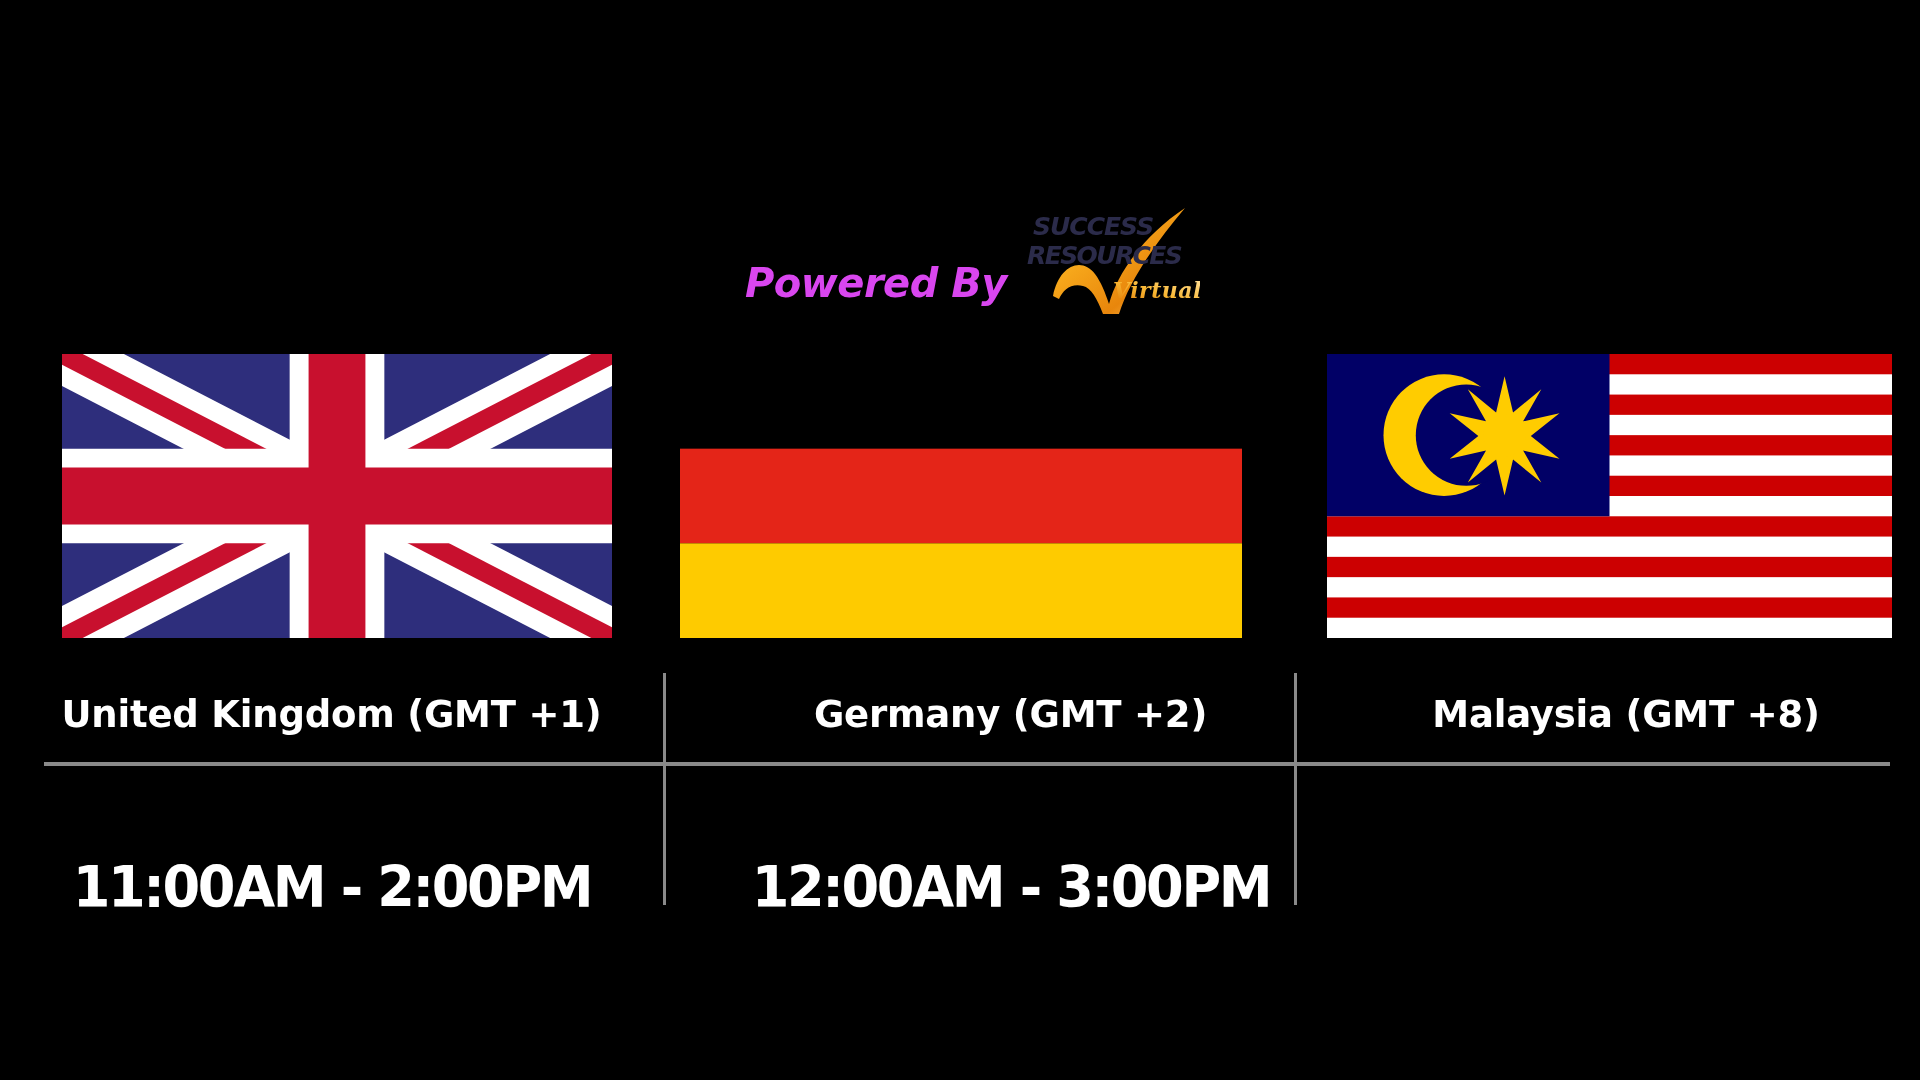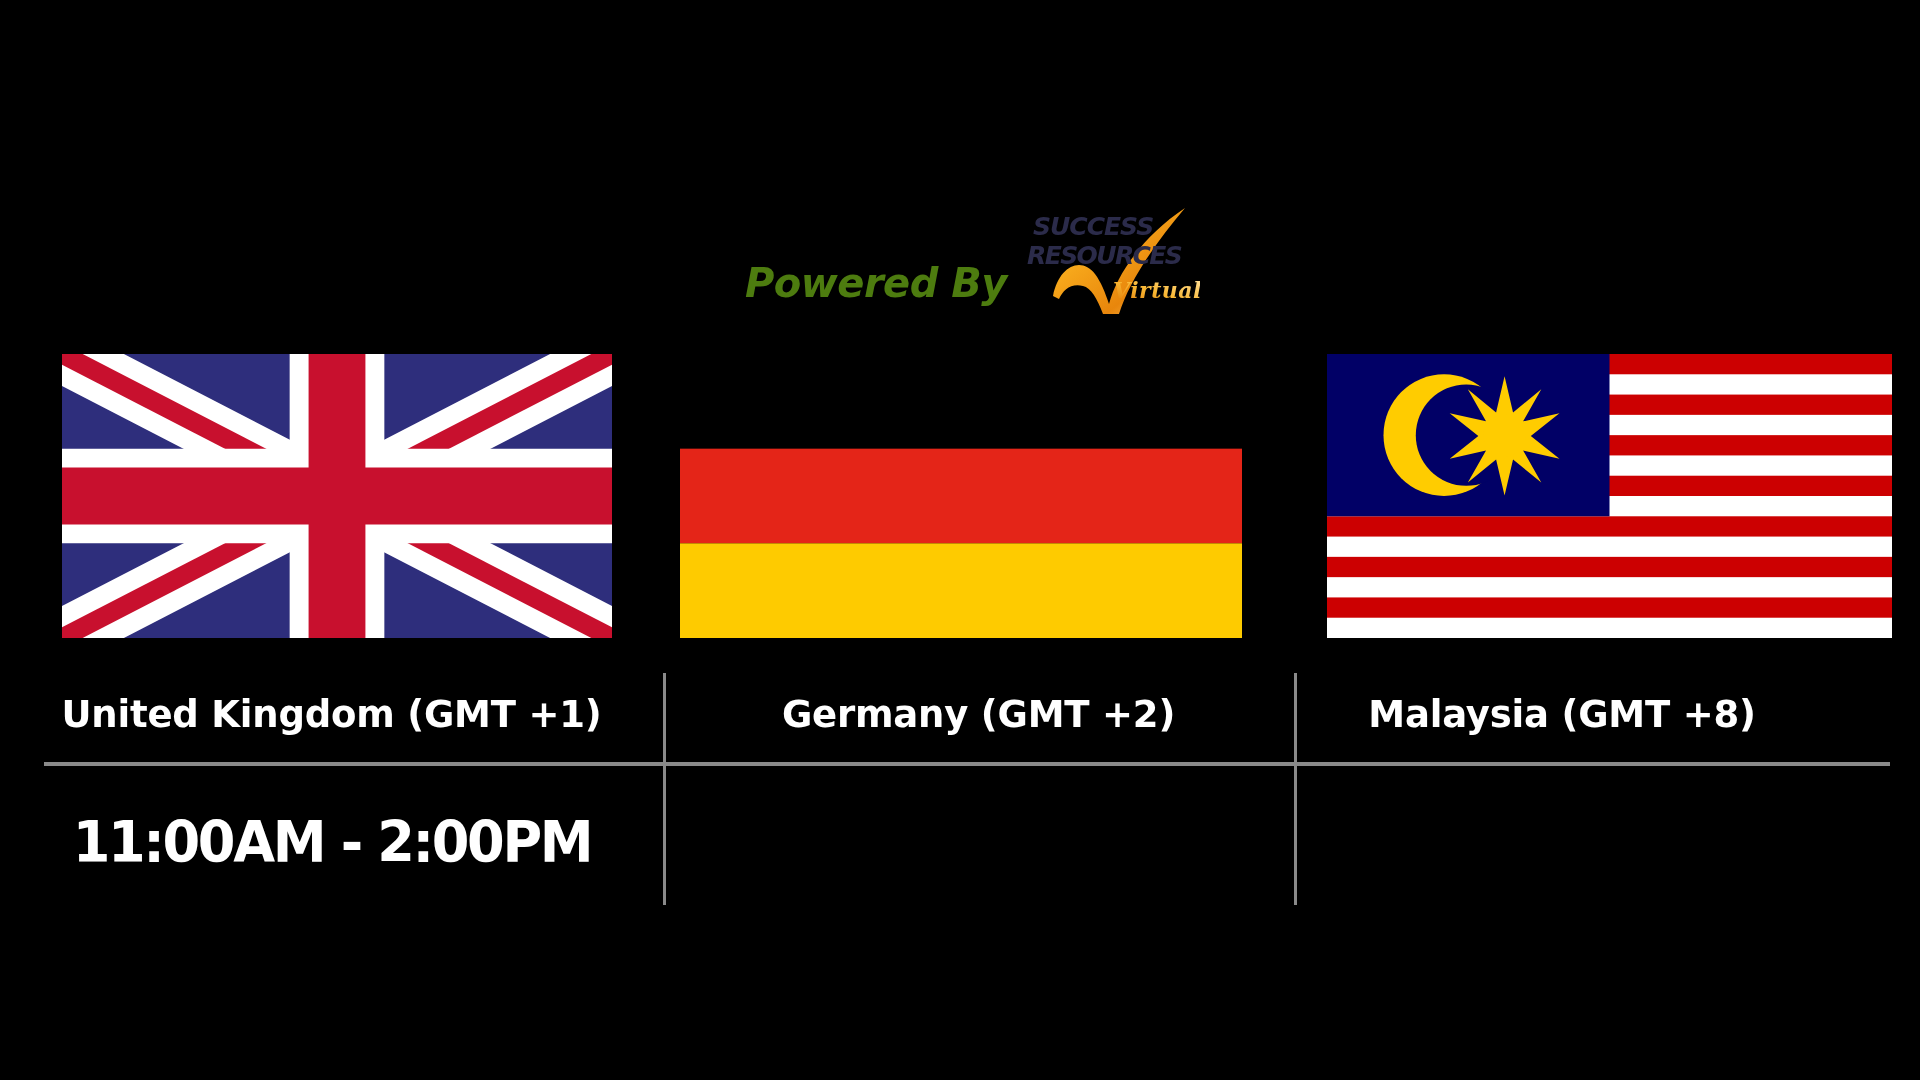--- a/index.html
+++ b/index.html
@@ -33,21 +33,21 @@
     height: 120px;
     display: flex;
     align-items: center;
     gap: 18px;
   }
   .powered-text {
     font-family: "DejaVu Sans", sans-serif;
     font-size: 40px;
     font-weight: bold;
     font-style: italic;
-    color: #4d7c0f;
+    color: #d946ef;
     letter-spacing: -0.5px;
     white-space: nowrap;
     line-height: 1;
     margin-top: 46px;
   }
   .logo-wrap {
     position: relative;
     width: 175px;
     height: 120px;
     text-align: right;
@@ -84,23 +84,24 @@
     height: 4px;
     background: #8a8a8a;
   }
 
   
   .label-row, .time-row {
     position: absolute;
     left: 0;
     width: 1920px;
     display: flex;
+    gap: 32px;
   }
   .label-row { top: 676px; height: 76px; }
-  .time-row  { top: 792px; height: 100px; text-decoration: underline; }
+  .time-row  { top: 837px; height: 100px; text-decoration: underline; }
 
   .col {
     display: flex;
     align-items: center;
     justify-content: center;
     box-sizing: border-box;
   }
   .col-1 { width: 663px; }
   .col-2 { width: 631px; }
   .col-3 { width: 536px; }
@@ -238,15 +239,18 @@
     </div>
     <div class="col col-3">
       <span class="country-label">Malaysia (GMT +8)</span>
     </div>
   </div>
 
   <div class="time-row">
     <div class="col col-1">
       <span class="time-label">11:00AM - 2:00PM</span>
     </div>
+    <div class="col col-2">
+      <span class="time-label">12:00AM - 3:00PM</span>
+    </div>
   </div>
 
 </div>
 
 </body></html>

